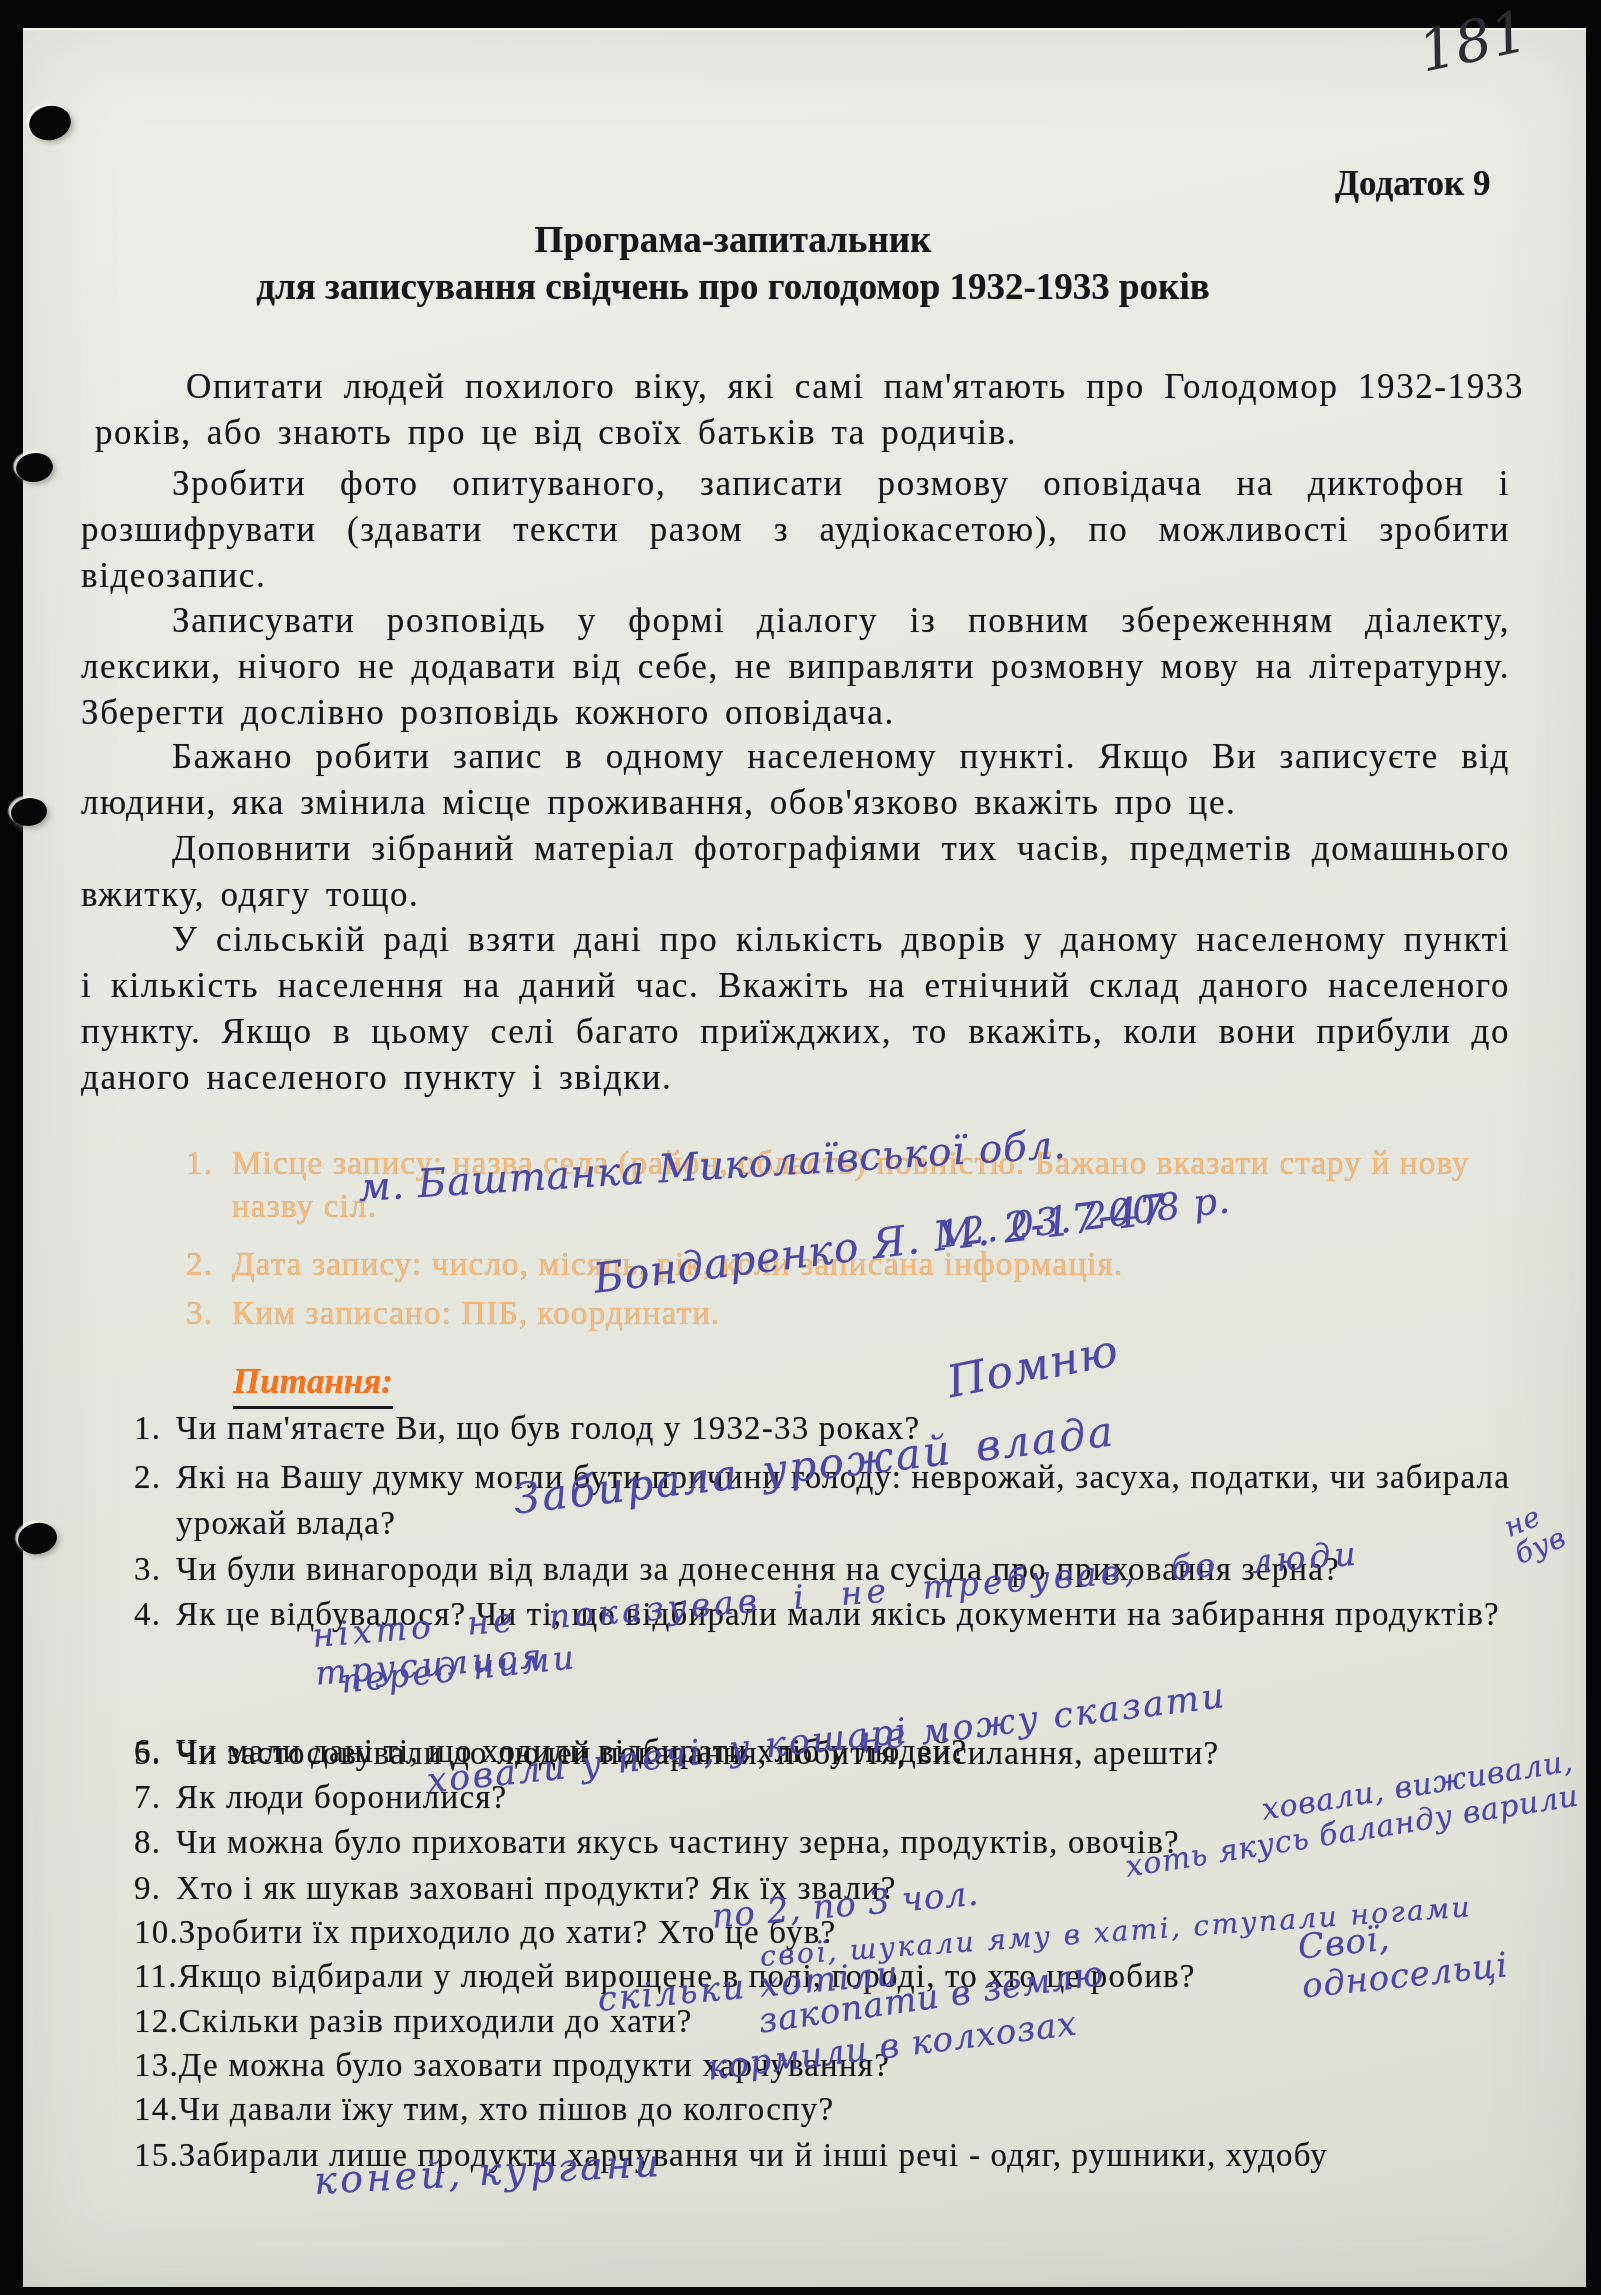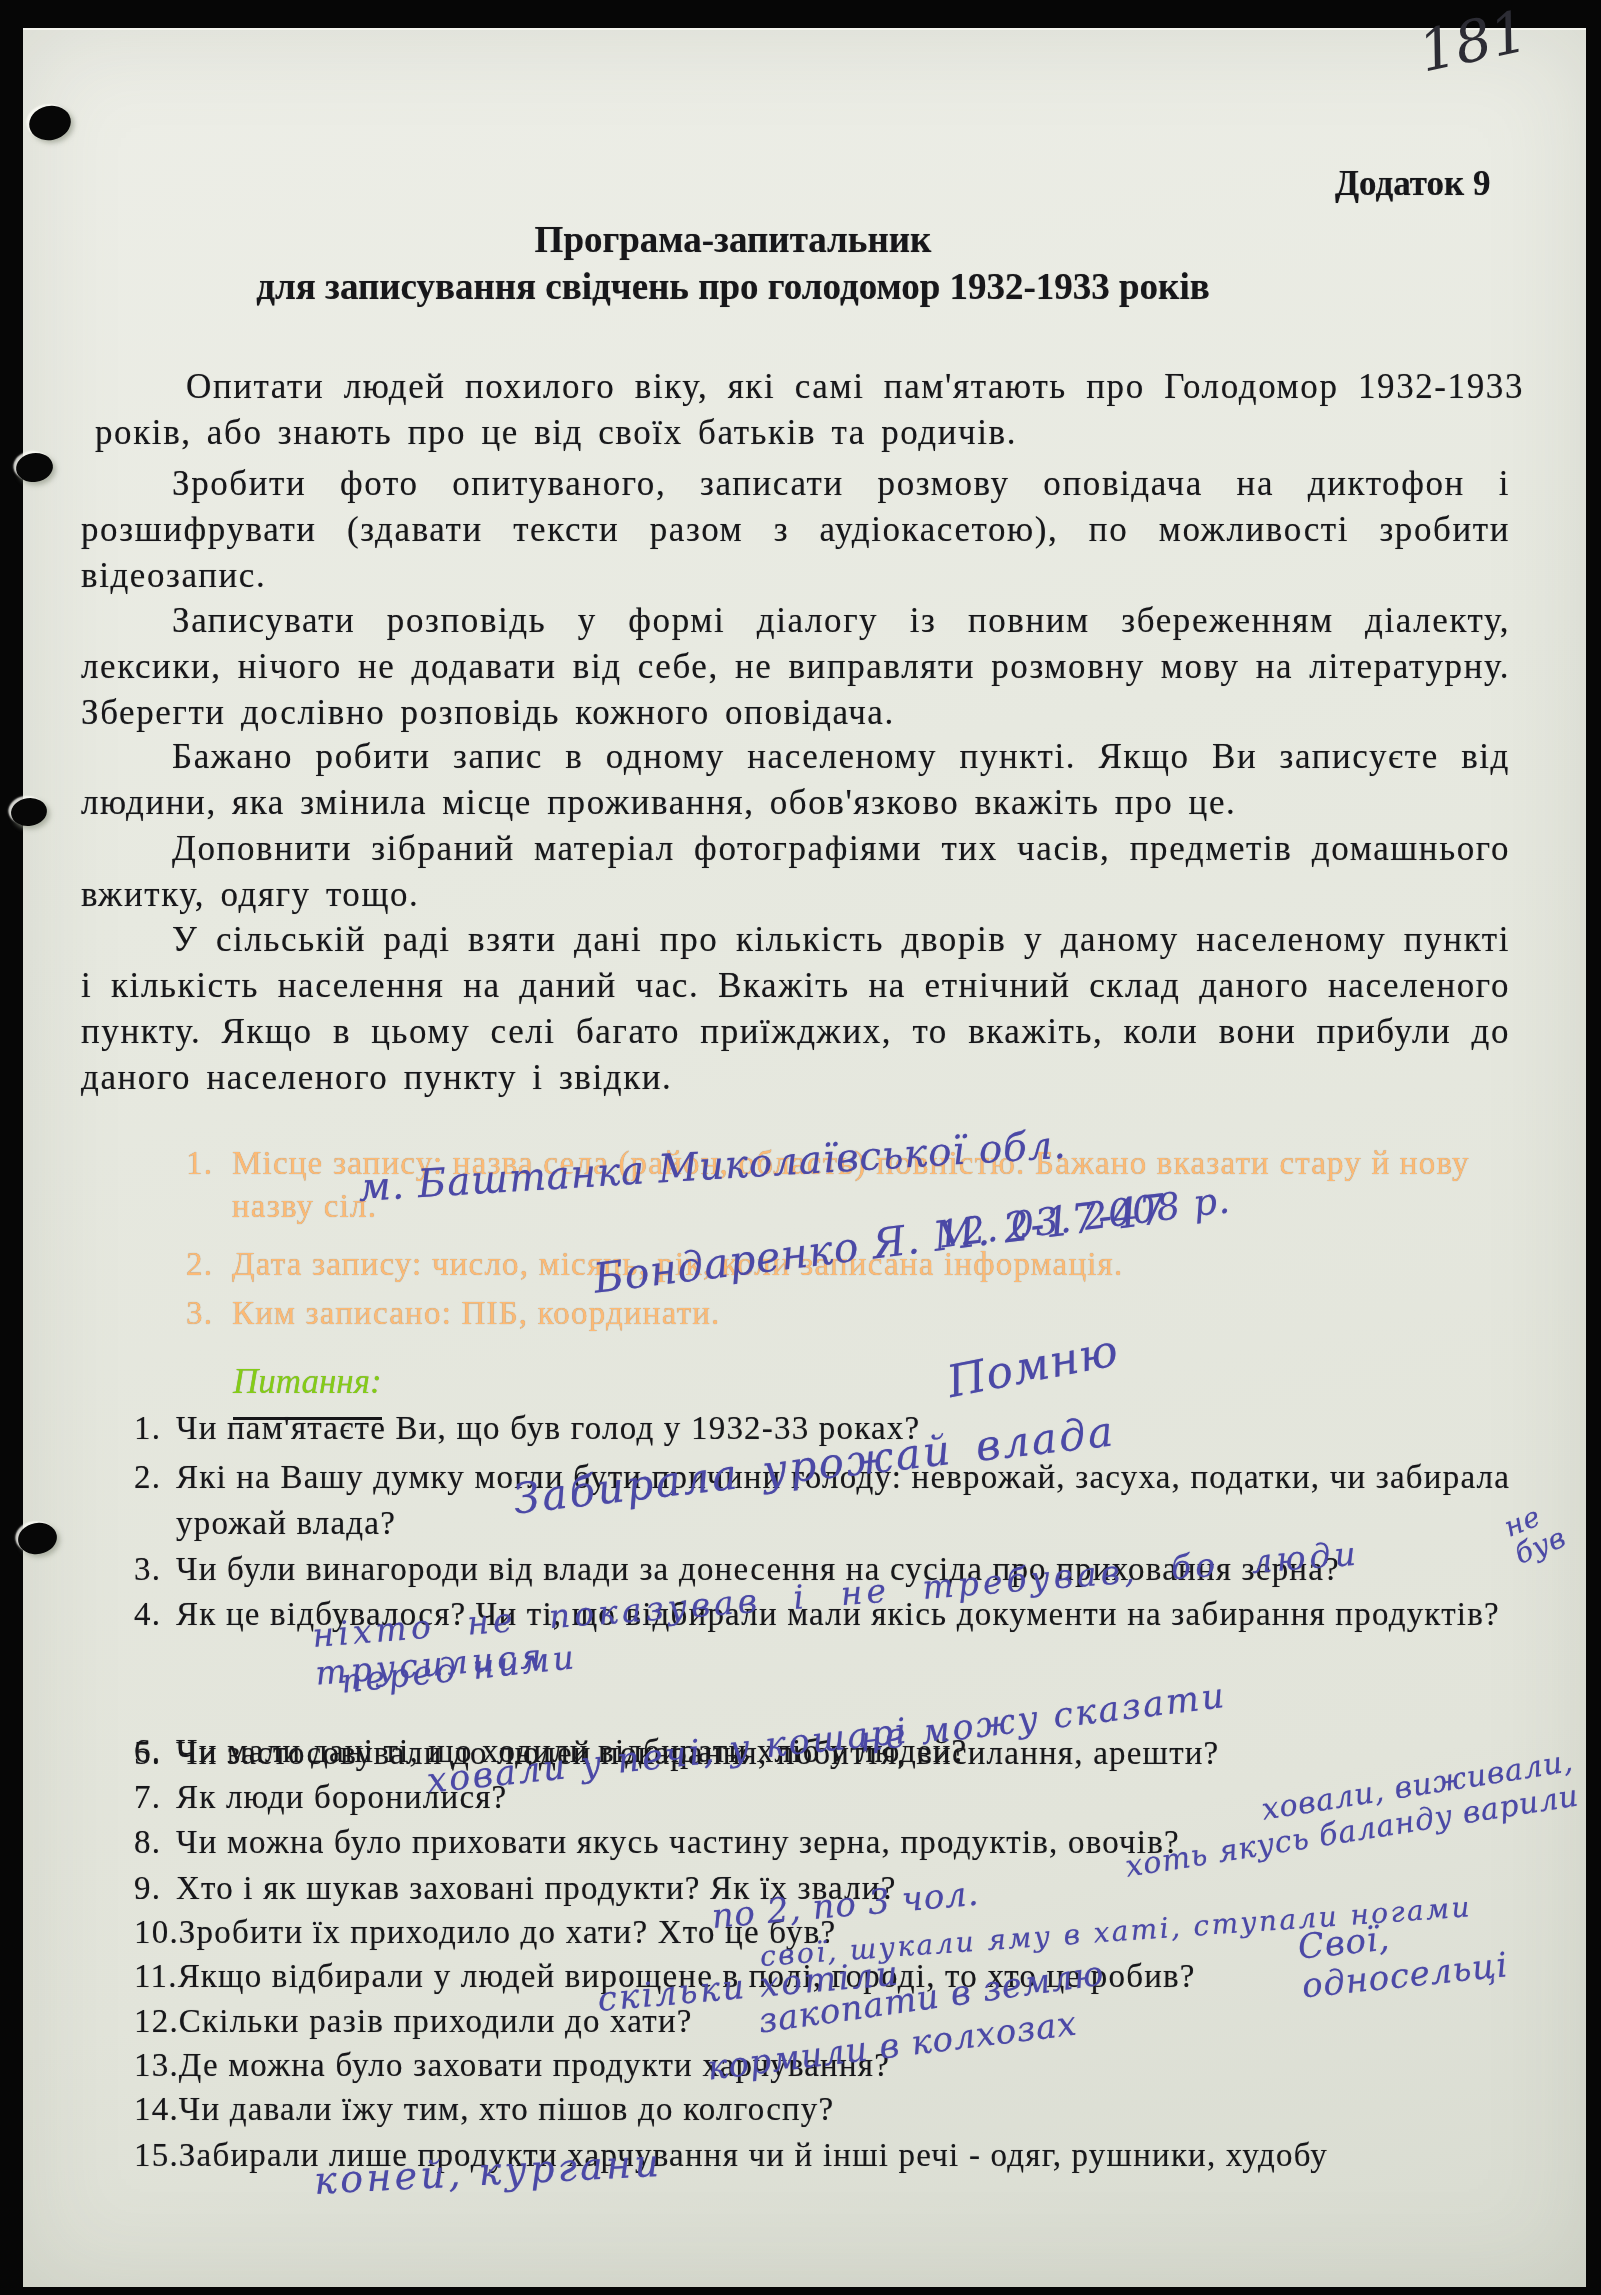--- a/index.html
+++ b/index.html
@@ -16,22 +16,22 @@
             text-shadow:0 0 0.8px rgba(20,20,20,.5);}
   .title{position:absolute;left:23px;width:1420px;text-align:center;font-weight:bold;
          font-size:37px;color:#17171a;text-shadow:0 0 0.8px rgba(20,20,20,.45);}
   .para{position:absolute;left:81px;width:1429px;font-size:35px;line-height:46px;
         letter-spacing:1.6px;word-spacing:4.9px;text-align:justify;text-indent:91px;
         color:#17171a;text-shadow:0 0 0.8px rgba(25,25,28,.45);}
   .meta{position:absolute;left:186px;width:1327px;font-size:33px;line-height:43px;
         letter-spacing:1.2px;color:#fdba74;text-shadow:0 0 0.8px rgba(25,25,28,.45);
         padding-left:46px;text-indent:-46px;margin-top:9px;}
   .meta .num{display:inline-block;width:46px;text-indent:0;}
-  .qheading{position:absolute;left:233px;font-size:35px;font-weight:normal;font-style:italic;
-            color:#84cc16;border-bottom:3.3px solid #17171a;padding-bottom:15px;
+  .qheading{position:absolute;left:233px;font-size:35px;font-weight:bold;font-style:italic;
+            color:#f97316;border-bottom:3.3px solid #17171a;padding-bottom:4px;
             text-shadow:0 0 0.8px rgba(25,25,28,.45);}
   .q{position:absolute;left:134px;width:1401px;font-size:33px;line-height:46px;
      letter-spacing:1.2px;color:#17171a;text-shadow:0 0 0.8px rgba(25,25,28,.45);
      padding-left:42px;text-indent:-42px;}
   .q .numbox{display:inline-block;width:42px;text-indent:0;}
   .q .numin{display:inline;}
   .hand{position:absolute;font-family:"DejaVu Serif",serif;font-style:italic;
         color:#4b49a6;white-space:pre-line;letter-spacing:0.8px;line-height:1.15;
         transform-origin:left top;text-shadow:0 0 0.8px rgba(75,73,166,.55);}
   .sparse{letter-spacing:4.1px;word-spacing:18px;}

